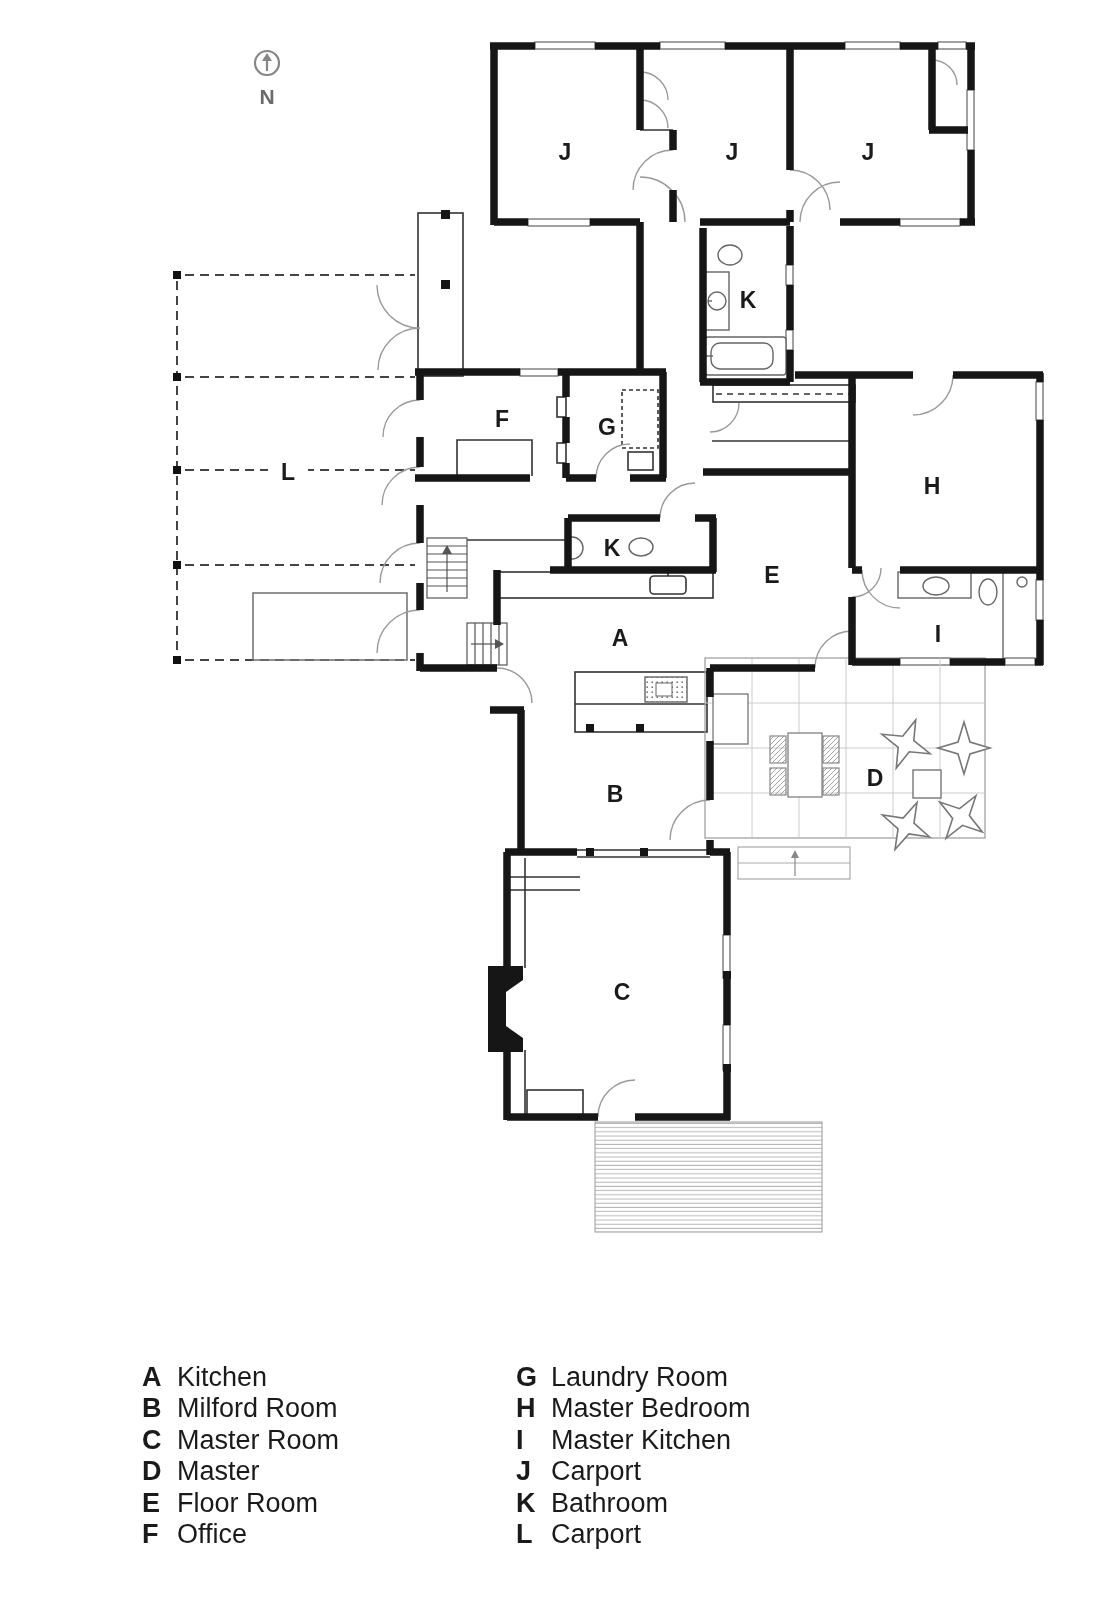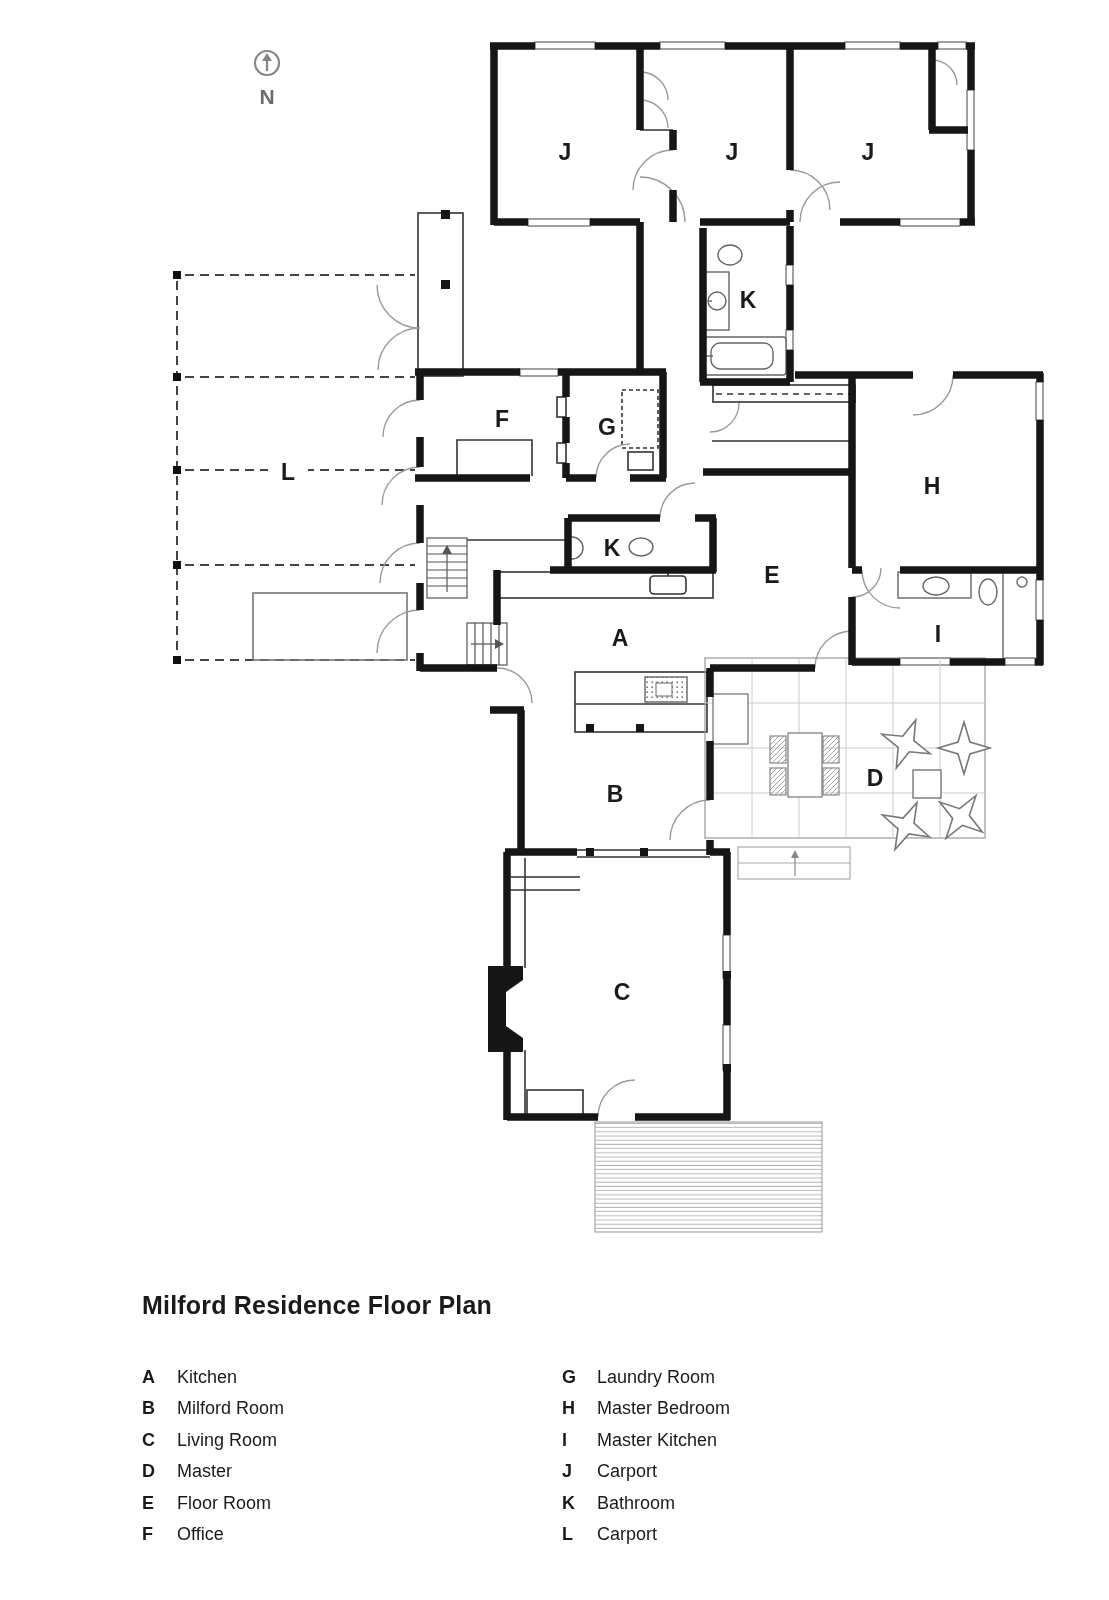--- a/index.html
+++ b/index.html
@@ -2,23 +2,23 @@
 <html><head>
 <meta charset="utf-8">
 <style>
   html,body{margin:0;padding:0;background:#ffffff;}
   .canvas{position:relative;width:1109px;height:1600px;background:#ffffff;overflow:hidden;
           font-family:"Liberation Sans",sans-serif;color:#1a1a1a;}
   svg{position:absolute;top:0;left:0;}
   .room-label{font-family:"Liberation Sans",sans-serif;font-weight:bold;font-size:23px;fill:#1a1a1a;text-anchor:middle;}
   .north-label{font-family:"Liberation Sans",sans-serif;font-weight:bold;font-size:21px;fill:#6b6b6b;text-anchor:middle;}
   .plan-title{position:absolute;left:142px;top:1291px;font-size:25px;font-weight:bold;margin:0;letter-spacing:0.2px;}
-  .legend-col{position:absolute;top:1362px;list-style:none;margin:0;padding:0;font-size:18px;line-height:31.4px;}
+  .legend-col{position:absolute;top:1362px;list-style:none;margin:0;padding:0;font-size:27px;line-height:31.4px;}
   .legend-col.left{left:142px;}
-  .legend-col.right{left:562px;}
+  .legend-col.right{left:516px;}
   .legend-col li{white-space:nowrap;}
   .legend-key{display:inline-block;width:35px;font-weight:bold;}
   .legend-name{font-weight:normal;}
 </style>
 </head>
 <body>
 
 <div class="canvas">
 
   <svg width="1109" height="1260" viewBox="0 0 1109 1260">
@@ -247,26 +247,25 @@
     </g>
 
     <g>
       <circle cx="267" cy="63" r="12" fill="none" stroke="#858585" stroke-width="2.2"></circle>
       <path d="M267,71 V57" stroke="#858585" stroke-width="2.2" fill="none"></path>
       <polygon points="262,61 267,53 272,61" fill="#858585"></polygon>
       <text class="north-label" x="267" y="104">N</text>
     </g>
   </svg>
 
-  <h1 class="plan-title">Milford Residence Floor Plan</h1>
 
   <ul class="legend-col left">
     <li><span class="legend-key">A</span><span class="legend-name">Kitchen</span></li>
     <li><span class="legend-key">B</span><span class="legend-name">Milford Room</span></li>
-    <li><span class="legend-key">C</span><span class="legend-name">Living Room</span></li>
+    <li><span class="legend-key">C</span><span class="legend-name">Master Room</span></li>
     <li><span class="legend-key">D</span><span class="legend-name">Master</span></li>
     <li><span class="legend-key">E</span><span class="legend-name">Floor Room</span></li>
     <li><span class="legend-key">F</span><span class="legend-name">Office</span></li>
   </ul>
 
   <ul class="legend-col right">
     <li><span class="legend-key">G</span><span class="legend-name">Laundry Room</span></li>
     <li><span class="legend-key">H</span><span class="legend-name">Master Bedroom</span></li>
     <li><span class="legend-key">I</span><span class="legend-name">Master Kitchen</span></li>
     <li><span class="legend-key">J</span><span class="legend-name">Carport</span></li>

